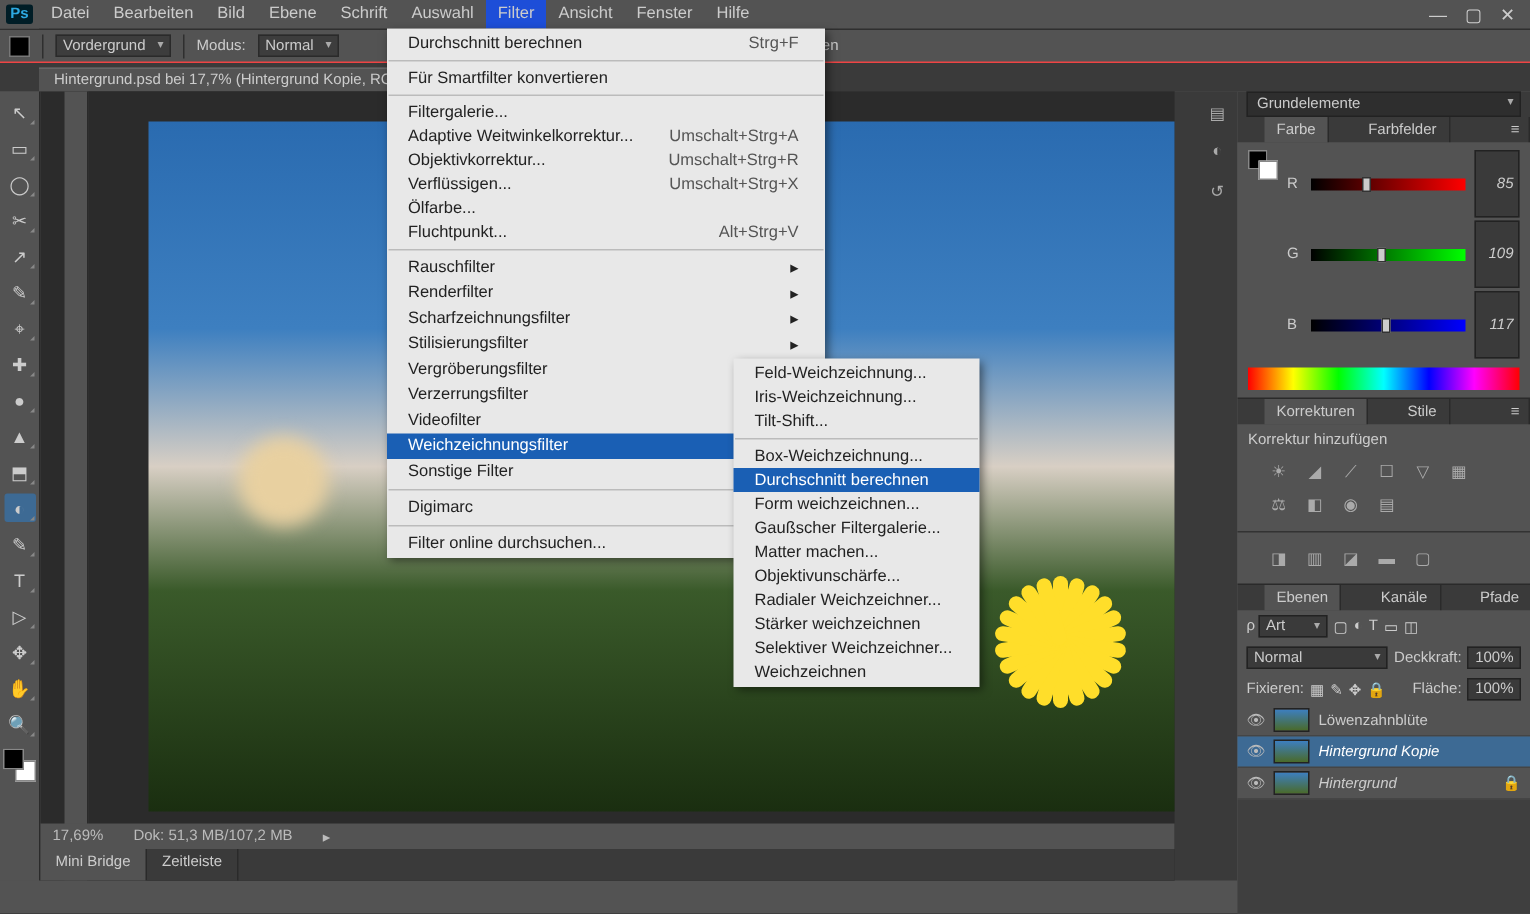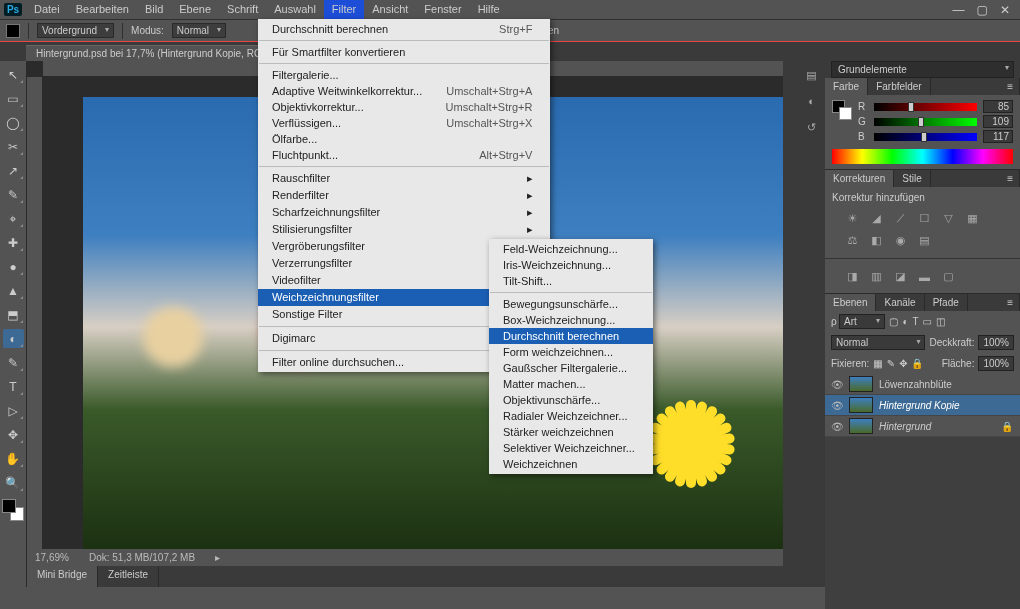--- a/index.html
+++ b/index.html
@@ -26,21 +26,21 @@
 
   .main { display:flex; height:526px;}
   .toolbar { width:27px; background:#535353; border-right:1px solid #2a2a2a; display:flex; flex-direction:column; align-items:center; padding-top:4px; gap:5px;}
   .tool { width:21px; height:19px; display:flex; align-items:center; justify-content:center; color:#ccc; font-size:12px; border-radius:2px; position:relative;}
   .tool.sel { background:#3d6a94; }
   .tool .tri { position:absolute; right:1px; bottom:1px; width:0;height:0;border-left:3px solid transparent;border-bottom:3px solid #888;}
   .fgbg { width:22px;height:22px; position:relative; margin-top:2px;}
   .fgbg .fg{position:absolute;left:0;top:0;width:14px;height:14px;background:#000;border:1px solid #888;}
   .fgbg .bg{position:absolute;right:0;bottom:0;width:14px;height:14px;background:#fff;border:1px solid #888;}
 
-  .canvas-wrap { flex:1; background:#2b2b2b; position:relative; display:flex; flex-direction:column;}
+  .canvas-wrap { flex:1; background:#2b2b2b; position:relative; display:flex; flex-direction:row;}
   .ruler-h { height:16px; background:#535353; border-bottom:1px solid #2a2a2a; margin-left:16px;}
   .canvas-body { flex:1; display:flex; }
   .ruler-v { width:16px; background:#535353; border-right:1px solid #2a2a2a;}
   .canvas { flex:1; position:relative; background:#2b2b2b; overflow:hidden;}
   
   .photo { position:absolute; left:40px; top:20px; width:700px; height:460px;
            background: linear-gradient(to bottom, #2a6bb0 0%, #3d7fc0 30%, #d8cfc4 50%, #3a5a2a 68%, #1a2e10 100%);}
   .bokeh { position:absolute; border-radius:50%; filter:blur(6px);}
   .flower { position:absolute; right:50px; bottom:70px; width:85px; height:85px;}
   .flower .center{position:absolute;left:32px;top:32px;width:22px;height:22px;background:#a07010;border-radius:50%;}
@@ -52,33 +52,33 @@
   .bottom-tabs div.act { background:#535353;}
 
   .rightcol { width:15px; background:#3a3a3a;}
   .dock { width:27px; background:#3a3a3a; display:flex; flex-direction:column; align-items:center; padding-top:4px; gap:6px;}
   .dock .ic { width:20px;height:20px; display:flex;align-items:center;justify-content:center;color:#aaa;}
 
   .panels { width:195px; background:#535353; display:flex; flex-direction:column; font-size:10px;}
   .selectbar { height:23px; background:#3a3a3a; display:flex;align-items:flex-start;padding:0 6px;}
   .selectbar .sel { flex:1; background:#2e2e2e; border:1px solid #222; padding:2px 6px; position:relative;}
   .panel-tabs { height:18px; background:#3a3a3a; display:flex;}
-  .panel-tabs div { padding:3px 8px; border-right:1px solid #2a2a2a;}
+  .panel-tabs div { padding:3px 8px; border-right:1px solid #2a2a2a;margin-left:18px;}
   .panel-tabs div.act { background:#535353;}
   .panel-tabs .menu { margin-left:auto; padding:3px 6px;}
   .panel-body { background:#535353; padding:5px 7px; border-bottom:1px solid #2a2a2a; position:relative;}
 
   .rgb-row { display:flex; align-items:center; gap:6px; margin-bottom:2px;}
   .rgb-row .lbl{width:10px;}
   .slider { flex:1; height:8px; position:relative;}
   .slider.r{background:linear-gradient(to right,#000,#f00);}
   .slider.g{background:linear-gradient(to right,#000,#0f0);}
   .slider.b{background:linear-gradient(to right,#000,#00f);}
   .slider .knob{position:absolute; top:-1px; width:6px;height:10px;background:#ccc;border:1px solid #333;}
-  .numbox{width:30px;background:#3a3a3a;border:1px solid #222;text-align:right;padding:0 3px;}
+  .numbox{width:30px;background:#3a3a3a;border:1px solid #222;text-align:right;padding:16px 3px;font-style:italic;}
   .spectrum { height:15px; margin-top:4px; background:linear-gradient(to right,#f00,#ff0,#0f0,#0ff,#00f,#f0f,#f00);}
   .fgbg-mini{width:20px;height:20px;position:relative;}
   .fgbg-mini .f{position:absolute;left:0;top:0;width:13px;height:13px;background:#000;border:1px solid #888;}
   .fgbg-mini .b{position:absolute;right:0;bottom:0;width:13px;height:13px;background:#fff;border:1px solid #888;}
 
   .adj-icons{display:flex;flex-wrap:wrap;gap:7px;padding:4px 12px;}
   .adj-icons span{width:17px;height:15px;color:#aaa;display:flex;align-items:center;justify-content:center;font-size:11px;}
 
   .layeropts{display:flex;align-items:center;gap:4px;padding:3px 6px;}
   .layeropts .sm{background:#3a3a3a;border:1px solid #222;padding:1px 4px;}
@@ -442,23 +442,20 @@
       <span>Feld-Weichzeichnung...</span>
     </div>
     <div class="mi">
       <span>Iris-Weichzeichnung...</span>
     </div>
     <div class="mi">
       <span>Tilt-Shift...</span>
     </div>
     <hr>
     <div class="mi">
-      <span>Bewegungsunschärfe...</span>
-    </div>
-    <div class="mi">
       <span>Box-Weichzeichnung...</span>
     </div>
     <div class="mi hl">
       <span>Durchschnitt berechnen</span>
     </div>
     <div class="mi">
       <span>Form weichzeichnen...</span>
     </div>
     <div class="mi">
       <span>Gaußscher Filtergalerie...</span>

